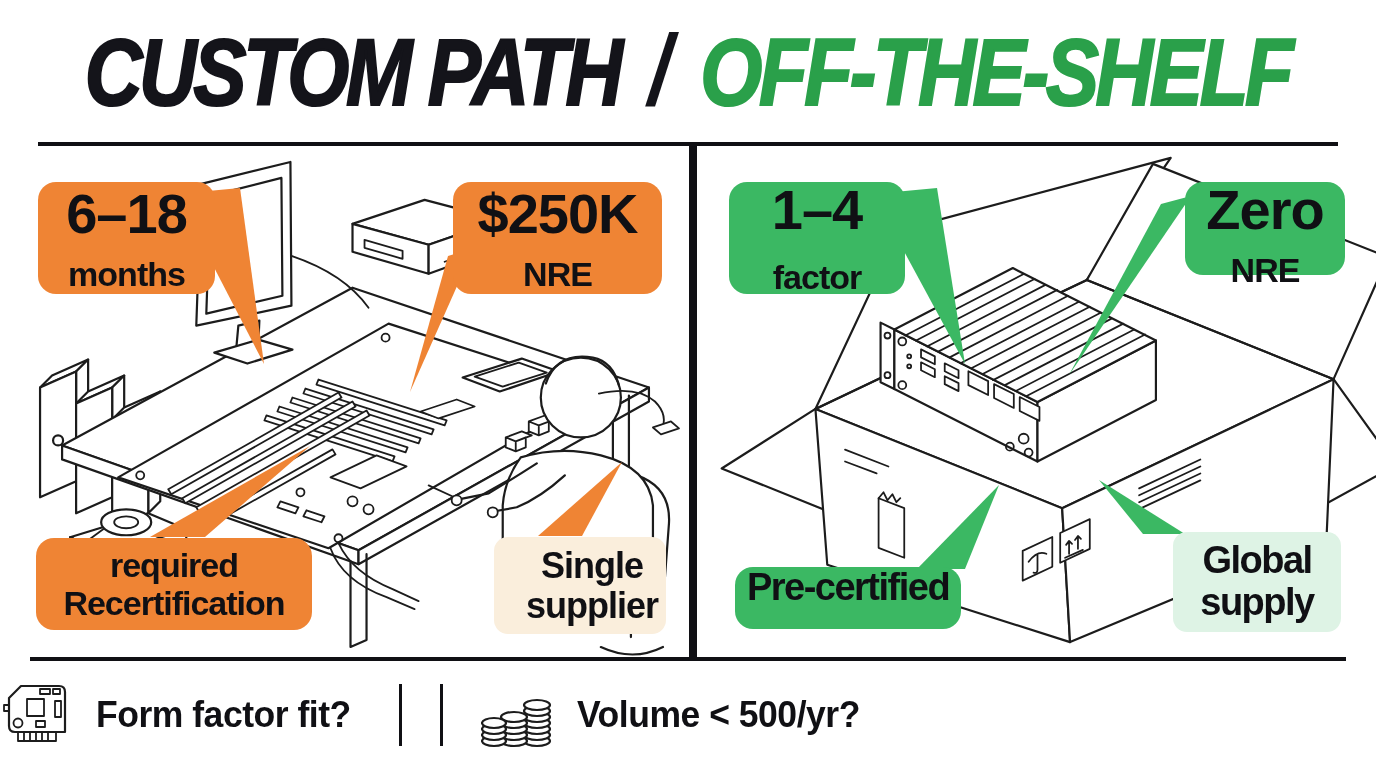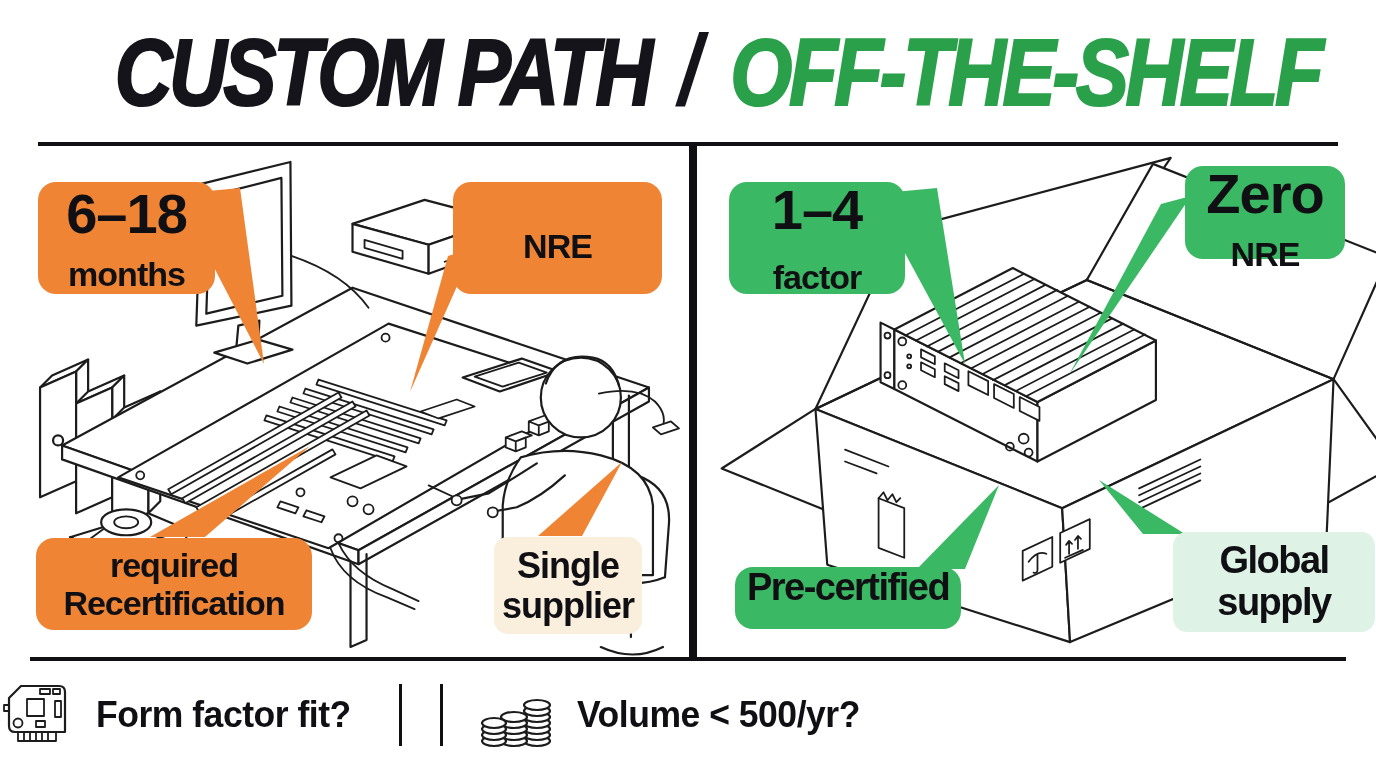--- a/index.html
+++ b/index.html
@@ -1,20 +1,20 @@
 <!DOCTYPE html>
 <html style="--orange: #EF8434; --orange-tint: #FAEEDC; --green: #3BB863; --green-title: #2AA04A; --green-tint: #DEF3E5; --ink: #14141A; --line: #1C1C1C;"><head>
 <meta charset="utf-8">
 <style>
   html,body{margin:0;padding:0;background:#ffffff;}
   .poster{position:relative;width:1376px;height:768px;background:#fff;overflow:hidden;
           font-family:"Liberation Sans",sans-serif;color:#14141a;}
   
   .titlebar{position:absolute;top:10px;left:0;width:100%;height:120px;
-            display:flex;align-items:center;}
+            display:flex;justify-content:center;align-items:center;}
   .title-inner{display:flex;align-items:baseline;gap:34px;transform:scaleX(.84);}
   .t-word{font-size:95px;font-weight:bold;font-style:italic;letter-spacing:-4px;
           -webkit-text-stroke:2.2px currentColor;white-space:nowrap;}
   .t-custom{color:var(--ink,#14141a);}
   .t-shelf{color:var(--green-title,#2aa04a);-webkit-text-stroke:2.2px var(--green-title,#2aa04a);}
   .t-slash{font-size:100px;font-weight:bold;font-style:italic;color:#14141a;}
   
   .rule-top{position:absolute;left:38px;right:38px;top:142px;height:4px;background:#101014;}
   .rule-bottom{position:absolute;left:30px;right:30px;top:657px;height:4px;background:#101014;}
   .v-divider{position:absolute;left:689px;top:146px;width:8px;height:511px;background:#101014;}
@@ -177,27 +177,28 @@
       </svg>
     <svg class="tail" style="left:530px;top:312px" width="100" height="82" viewBox="0 0 100 82">
         <polygon points="8,78 52,78 92,4" style="fill:var(--orange,#EF8434)"></polygon>
       </svg>
 
     <div class="co co-orange" style="left:38px;top:36px;width:177px;height:112px;">
       <div class="v-big">6–18</div>
       <div class="v-unit">months</div>
     </div>
     <div class="co co-orange" style="left:453px;top:36px;width:209px;height:112px;">
+      <div class="v-big">$250K</div>
       <div class="v-unit">NRE</div>
     </div>
     <div class="co co-orange" style="left:36px;top:392px;width:276px;height:92px;">
       <div class="v-line34">required</div>
       <div class="v-line34">Recertification</div>
     </div>
-    <div class="co co-orange-tint" style="left:494px;top:391px;width:148px;height:97px;">
+    <div class="co co-orange-tint" style="left:494px;top:391px;width:148px;height:97px;padding-left:24px;">
       <div class="v-line36">Single</div>
       <div class="v-line36">supplier</div>
     </div>
   </section>
 
   <section class="panel panel-right">
 
     <svg class="illu" width="679" height="511" viewBox="0 0 688 515" preserveAspectRatio="none">
       <g>
         <path class="s" d="M120 265 L205 85 L480 12 L395 135 Z"></path>
@@ -251,28 +252,28 @@
         <polygon points="10,88 58,88 92,4" style="fill:var(--green,#3BB863)"></polygon>
       </svg>
     <svg class="tail" style="left:398px;top:330px" width="92" height="62" viewBox="0 0 92 62">
         <polygon points="90,58 48,58 4,4" style="fill:var(--green,#3BB863)"></polygon>
       </svg>
 
     <div class="co co-green" style="left:32px;top:36px;width:176px;height:112px;">
       <div class="v-big">1–4</div>
       <div class="v-unit">factor</div>
     </div>
-    <div class="co co-green" style="left:488px;top:20px;width:160px;height:93px;">
+    <div class="co co-green" style="left:488px;top:36px;width:160px;height:93px;">
       <div class="v-big">Zero</div>
       <div class="v-unit">NRE</div>
     </div>
     <div class="co co-green" style="left:38px;top:421px;width:226px;height:62px;">
       <div class="v-line38">Pre-certified</div>
     </div>
-    <div class="co co-green-tint" style="left:476px;top:386px;width:202px;height:100px;">
+    <div class="co co-green-tint" style="left:476px;top:386px;width:168px;height:100px;">
       <div class="v-line38">Global</div>
       <div class="v-line38">supply</div>
     </div>
   </section>
 
   <div class="footer">
     <div class="ft-item">
       <svg width="72" height="72" viewBox="0 0 72 72">
         <path class="s" d="M21 7 L59 7 Q65 7 65 13 L65 53 L15 53 Q9 53 9 47 L9 19 Z"></path>
         <path class="o thin" d="M9 26 L4 26 L4 32 L9 32"></path>

